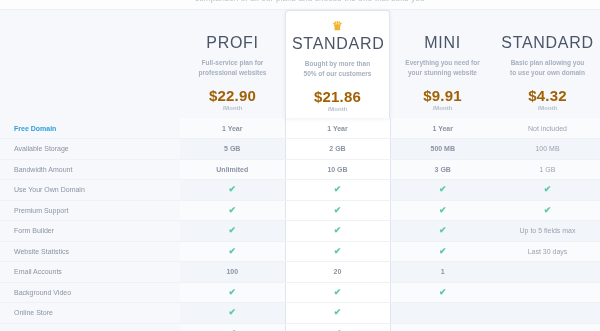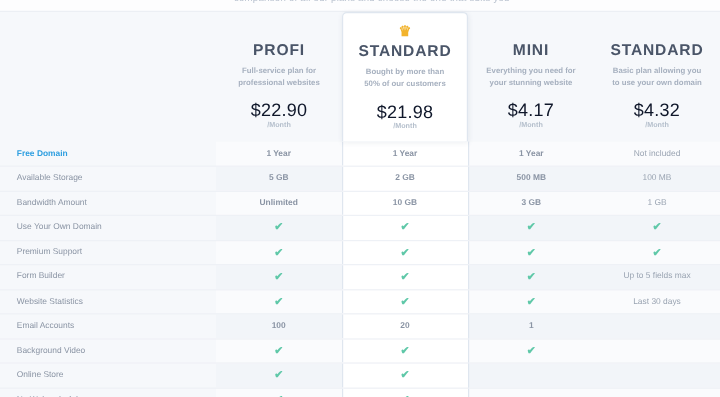--- a/index.html
+++ b/index.html
@@ -64,38 +64,38 @@
   }
   .crown-icon {
     display: block;
     margin: -6px auto 3px;
     width: 14px; height: 11px;
     line-height: 11px;
     font-size: 12px;
     color: #f2b32c;
   }
   .plan-name {
-    font-size: 13px;
-    font-weight: bold;
+    font-size: 16px;
+    font-weight: normal;
     letter-spacing: .7px;
     color: #4a5568;
     margin-bottom: 6px;
   }
   .plan-desc {
     font-size: 6.5px;
     line-height: 1.55;
     color: #a6b0bf;
     padding: 0 6px;
     min-height: 20px;
   }
   .plan-price {
     margin-top: 9px;
     font-size: 15px;
-    font-weight: normal;
-    color: #0f172a;
+    font-weight: bold;
+    color: #a16207;
     letter-spacing: .2px;
   }
   .plan-period {
     font-size: 6px;
     color: #b6c0cd;
     margin-top: 1px;
   }
 
   
   .pricing tbody tr { height: 20.5px; }
@@ -179,30 +179,30 @@
                 <div class="plan-desc">Full-service plan for professional websites</div>
                 <div class="plan-price">$22.90</div>
                 <div class="plan-period">/Month</div>
               </div>
             </th>
             <th class="hdr-cell featured-col">
               <div class="plan-card featured">
                 <span class="crown-icon">♛</span>
                 <div class="plan-name">STANDARD</div>
                 <div class="plan-desc">Bought by more than 50% of our customers</div>
-                <div class="plan-price">$21.98</div>
+                <div class="plan-price">$21.86</div>
                 <div class="plan-period">/Month</div>
               </div>
             </th>
             <th class="hdr-cell">
               <div class="plan-card">
                 <span class="crown-icon"></span>
                 <div class="plan-name">MINI</div>
                 <div class="plan-desc">Everything you need for your stunning website</div>
-                <div class="plan-price">$4.17</div>
+                <div class="plan-price">$9.91</div>
                 <div class="plan-period">/Month</div>
               </div>
             </th>
             <th class="hdr-cell">
               <div class="plan-card">
                 <span class="crown-icon"></span>
                 <div class="plan-name">STANDARD</div>
                 <div class="plan-desc">Basic plan allowing you to use your own domain</div>
                 <div class="plan-price">$4.32</div>
                 <div class="plan-period">/Month</div>

